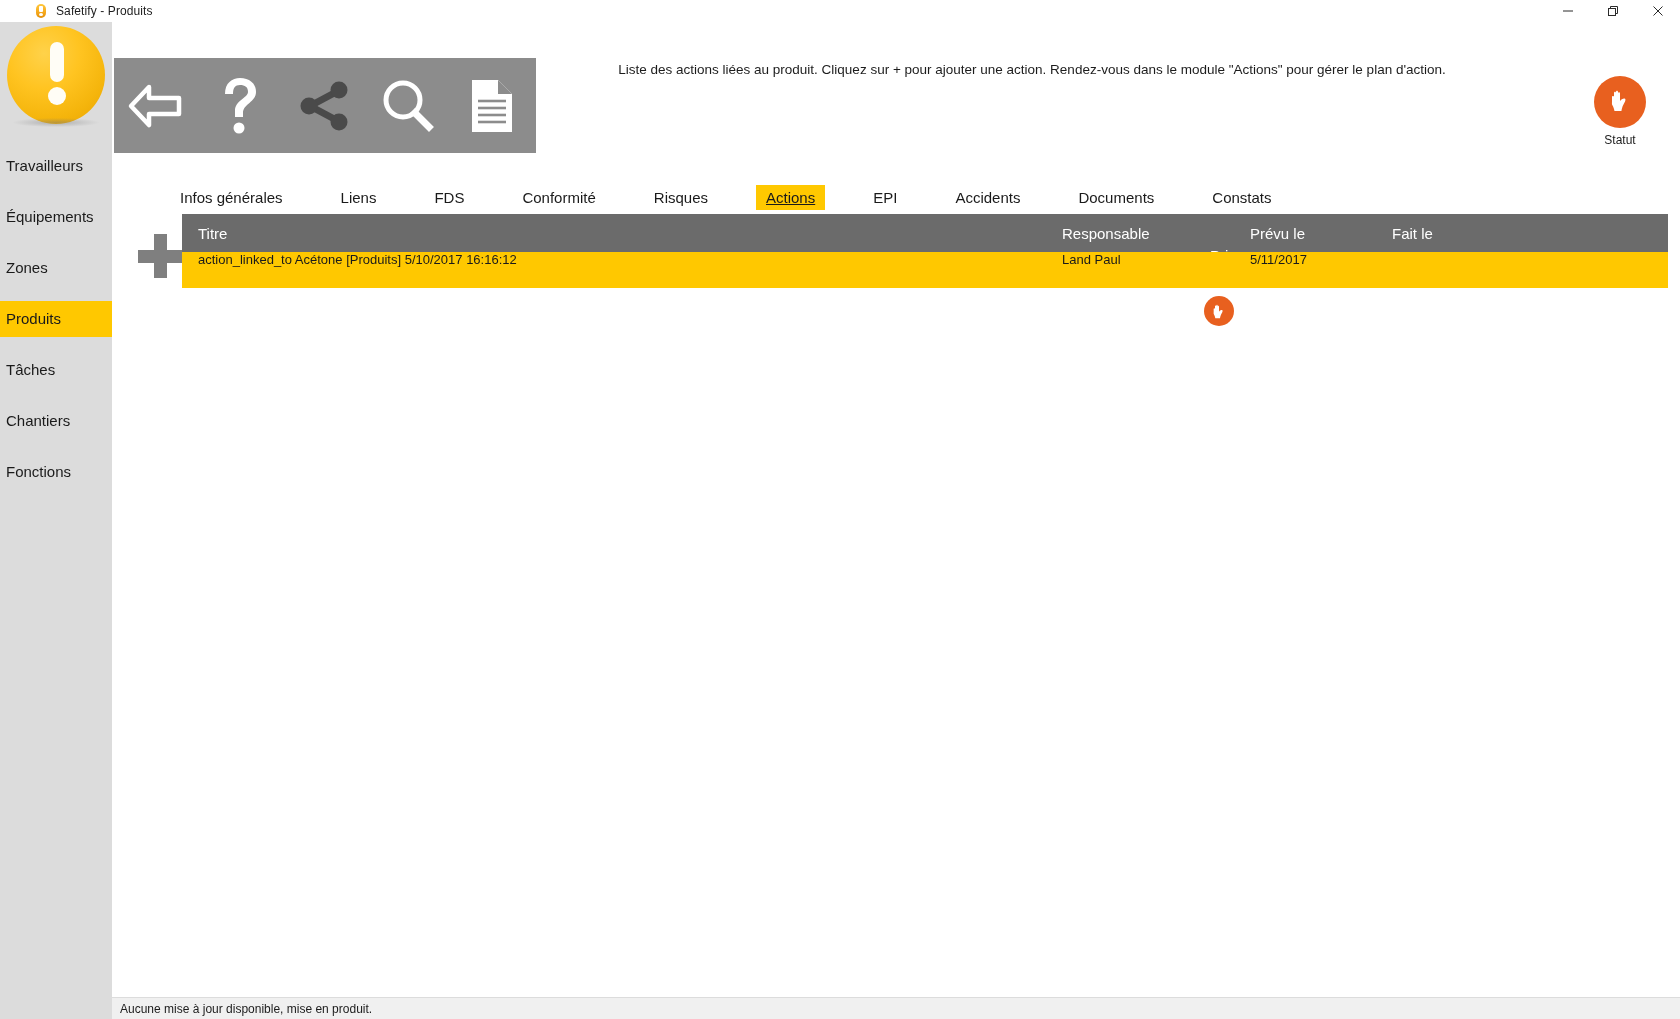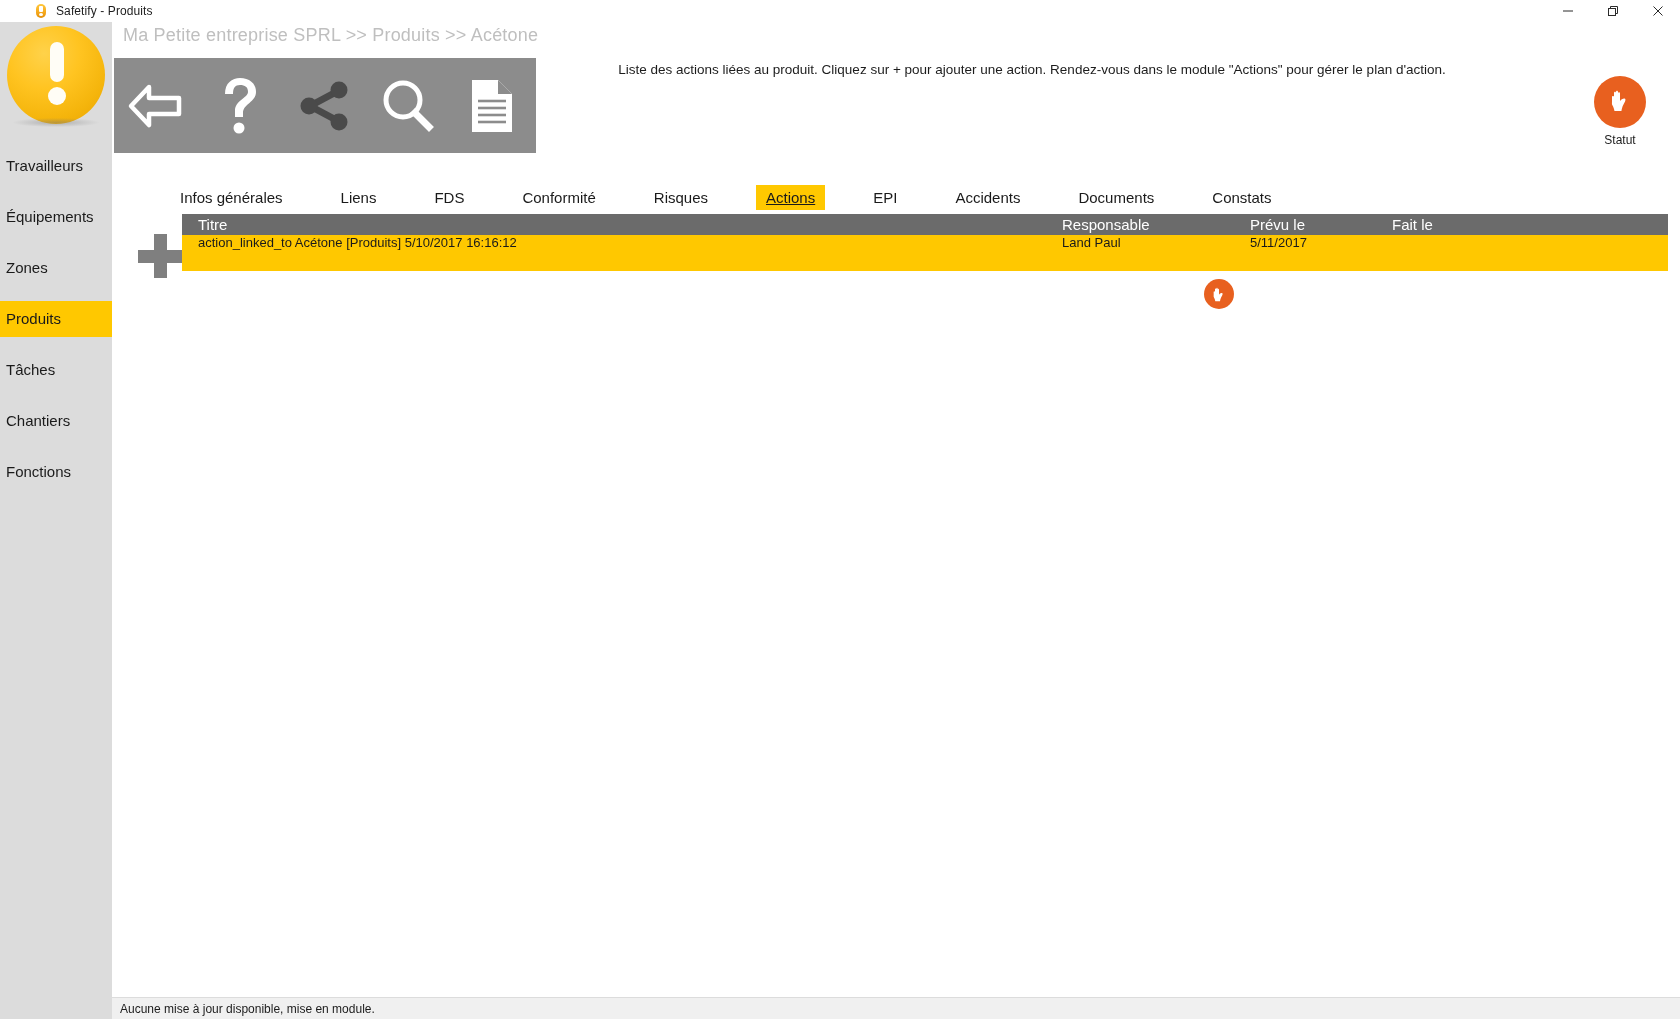--- a/index.html
+++ b/index.html
@@ -167,21 +167,21 @@
   .plus .v {
     position: absolute; left: 16px; top: 0;
     width: 13px; height: 44px; background: #7f7f7f;
   }
 
   .table {
     position: absolute; top: 192px; left: 70px;
     width: 1486px;
   }
   .thead {
-    height: 21px; background: #6b6b6b;
+    height: 38px; background: #6b6b6b;
     display: flex; align-items: center;
     color: #ffffff; font-size: 15px;
   }
   .trow {
     height: 36px; background: #ffc800;
     display: flex; 
     color: #1a1a1a; font-size: 13px;
     position: relative;
   }
   .c-titre   { width: 880px; padding-left: 16px; }
@@ -276,21 +276,20 @@
       <span>Chantiers</span>
     </div>
     <div class="nav-item">
       <span>Fonctions</span>
     </div>
   </div>
 </div>
 
 <div class="main">
 
-  <div class="breadcrumb">Ma Petite entreprise SPRL &gt;&gt; Produits &gt;&gt; Acétone</div>
 
   <div class="toolbar">
     <div class="tool">
       <span>
         <svg width="58" height="50" viewBox="0 0 58 50">
           <path d="M22,6 L4,25 L22,44 L22,33 L52,33 L52,17 L22,17 Z" fill="none" stroke="#ffffff" stroke-width="4.5" stroke-linejoin="round"></path>
         </svg>
       </span>
     </div>
     <div class="tool">
@@ -408,14 +407,14 @@
       </div>
       <div class="c-prevu">5/11/2017</div>
       <div class="c-fait"></div>
     </div>
   </div>
 
 </div>
 
 <div class="sb-left"></div>
 <div class="statusbar">
-  <div class="txt">Aucune mise à jour disponible, mise en module.</div>
+  <div class="txt">Aucune mise à jour disponible, mise en produit.</div>
 </div>
 
 </body></html>

